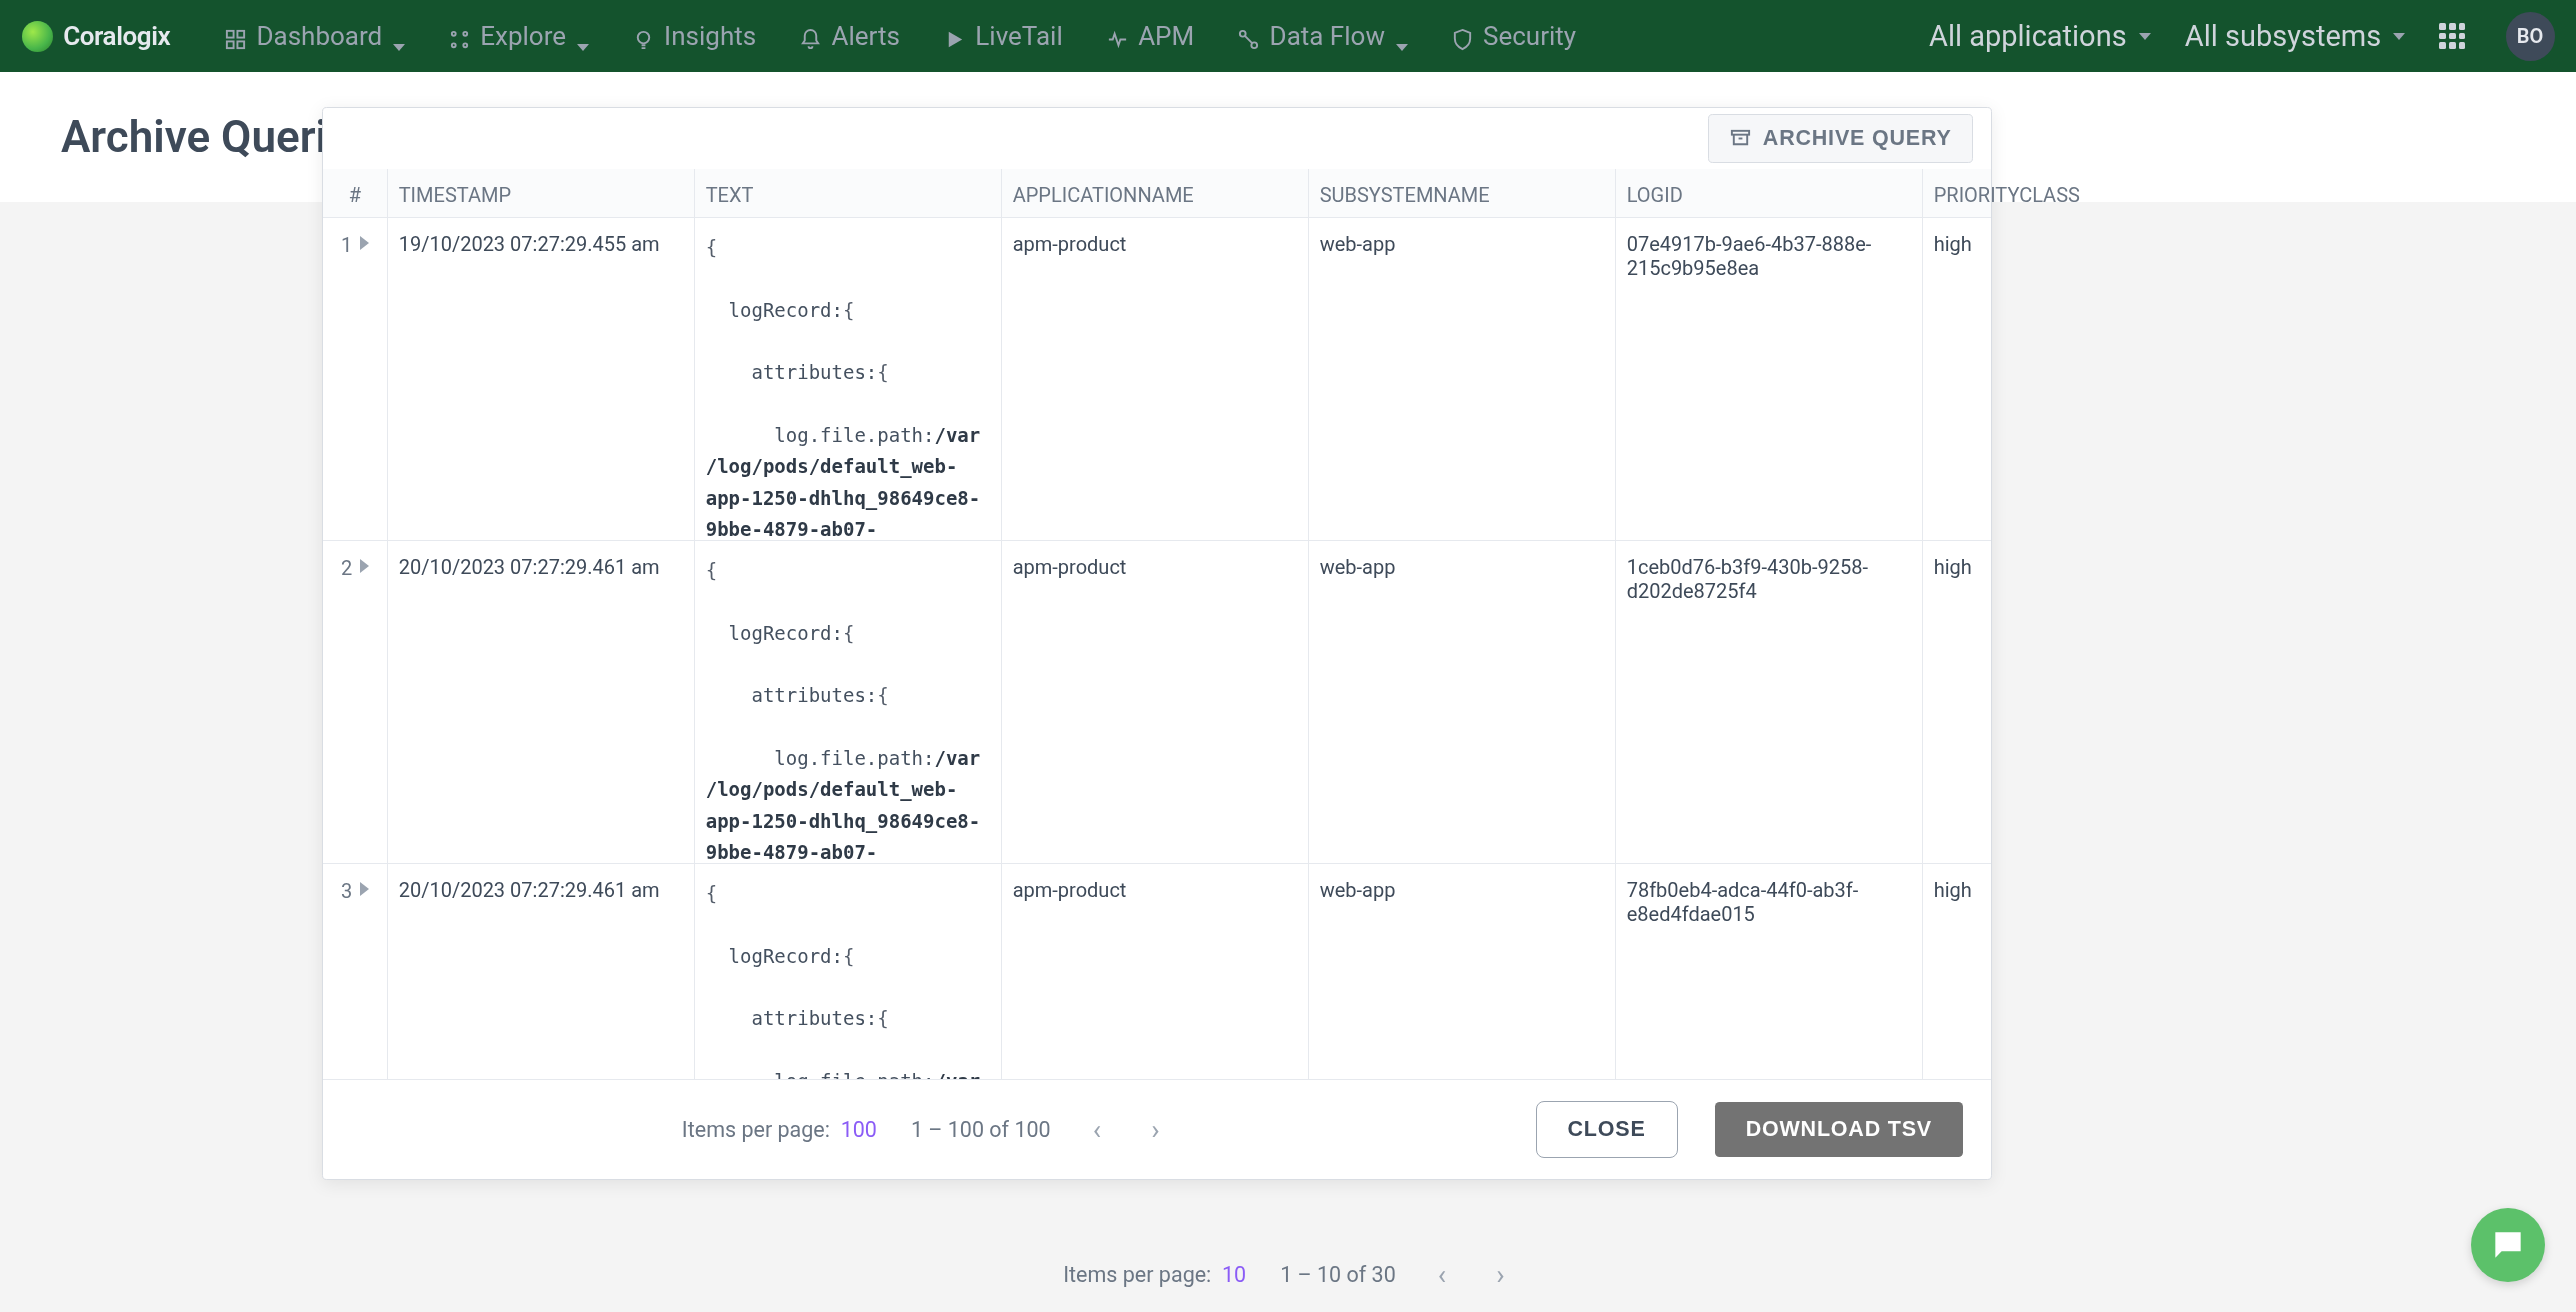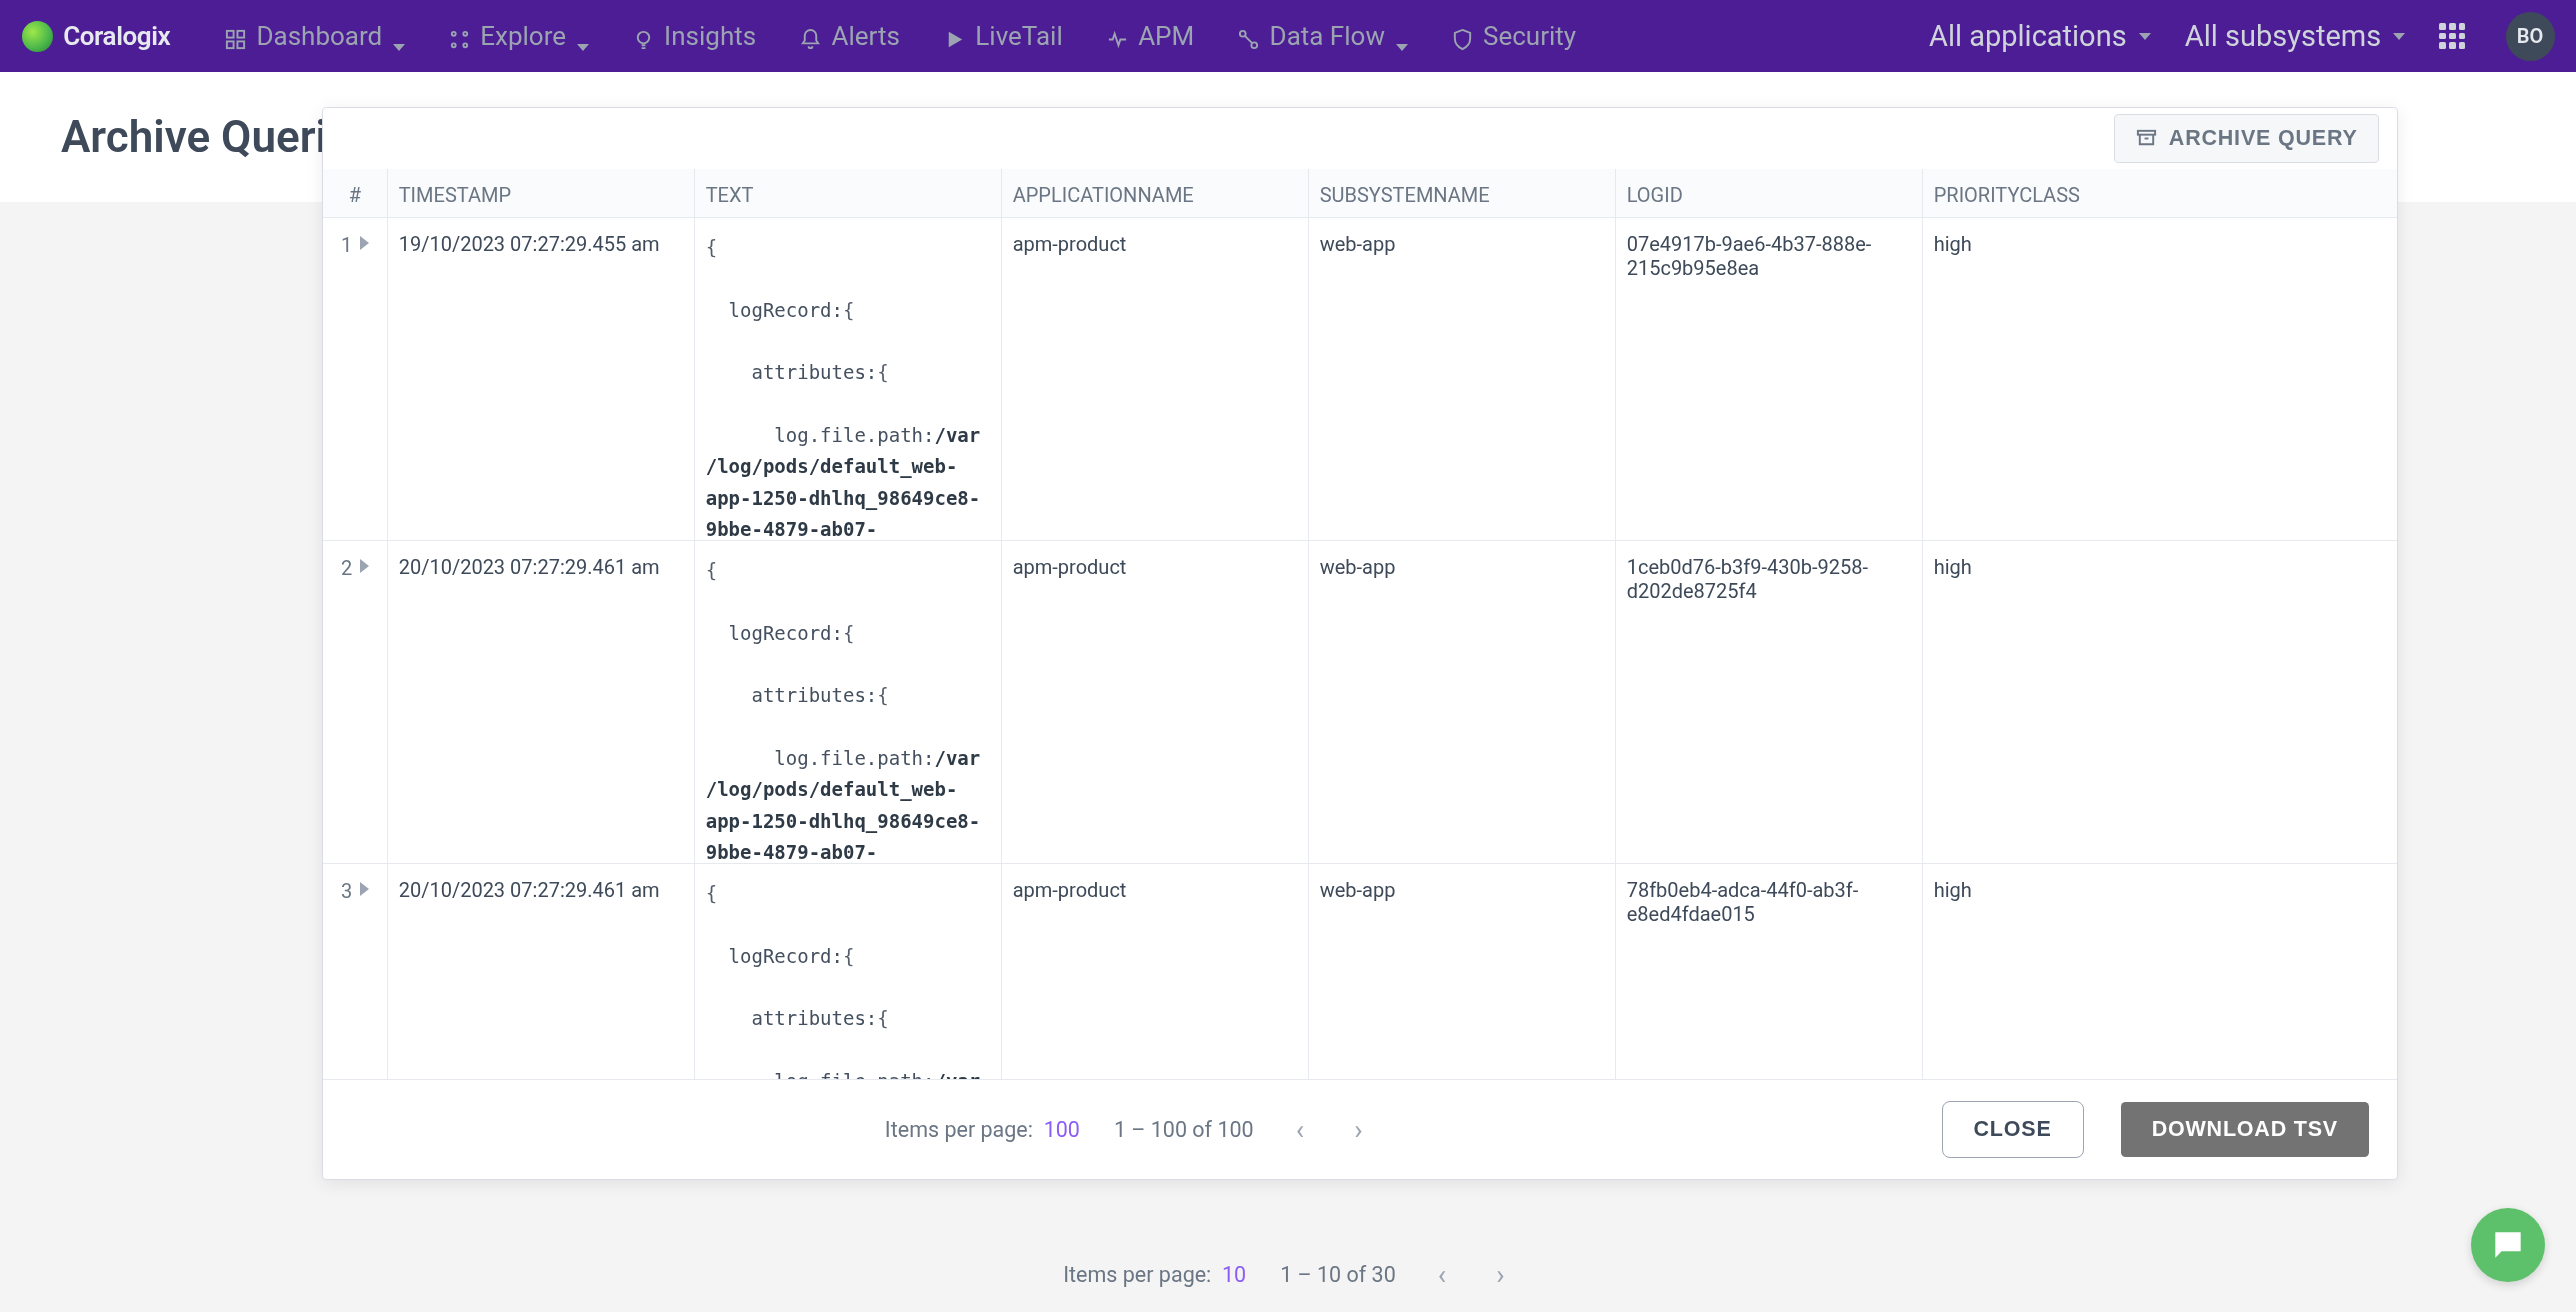--- a/index.html
+++ b/index.html
@@ -9,21 +9,21 @@
   color: #3e4a59;
   width: 2576px;
   height: 1313px;
   overflow: hidden;
   position: relative;
 }
 
 
 .topnav {
   height: 72px;
-  background: #4c1d95;
+  background: #14532d;
   display: flex;
   align-items: center;
   padding: 0 21.5px;
   gap: 34px;
 }
 .brand {
   display: flex;
   align-items: center;
   gap: 10.7px;
   margin-right: 15.3px;
@@ -99,21 +99,21 @@
   font-size: 44px;
   font-weight: 600;
   color: #3e4a59;
 }
 
 
 .modal {
   position: absolute;
   top: 107px;
   left: 322px;
-  width: 2076px;
+  width: 1670px;
   height: 1073px;
   background: #ffffff;
   border: 0.8px solid #d9dde3;
   border-radius: 4.6px;
   box-shadow: 0 3.1px 18.4px rgba(0,0,0,0.08);
   display: flex;
   flex-direction: column;
 }
 .modal-toolbar {
   height: 61px;

